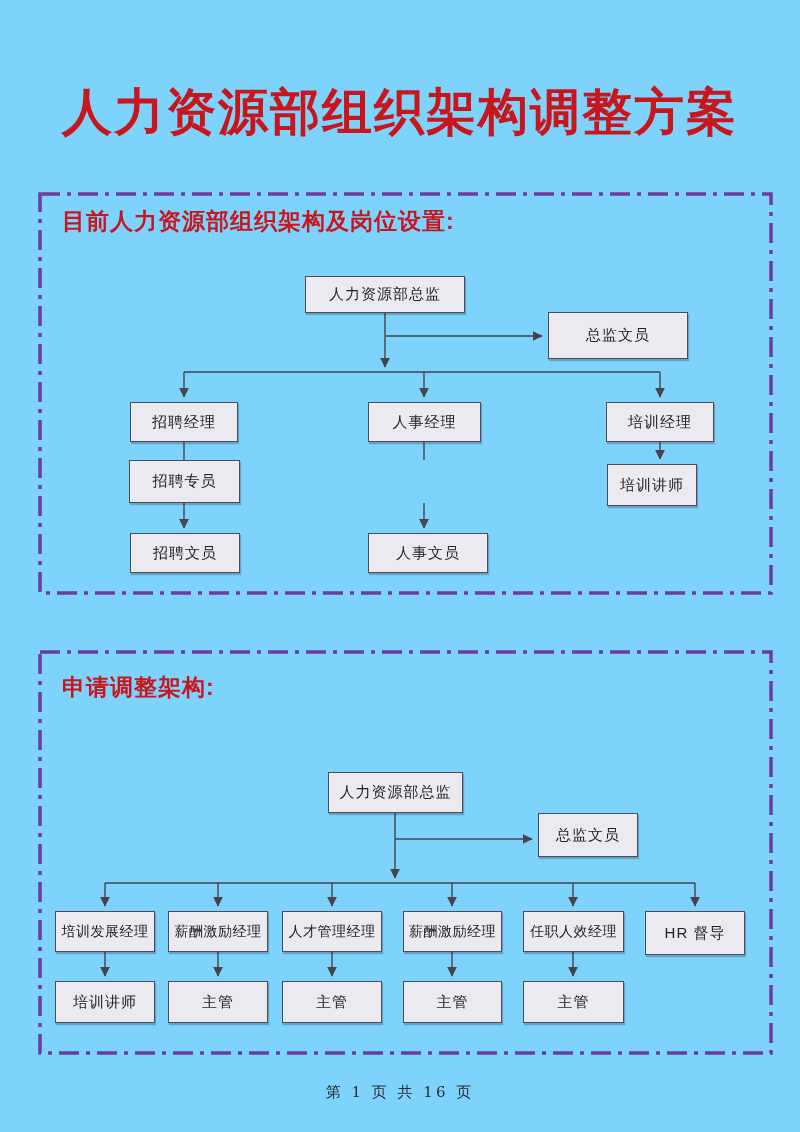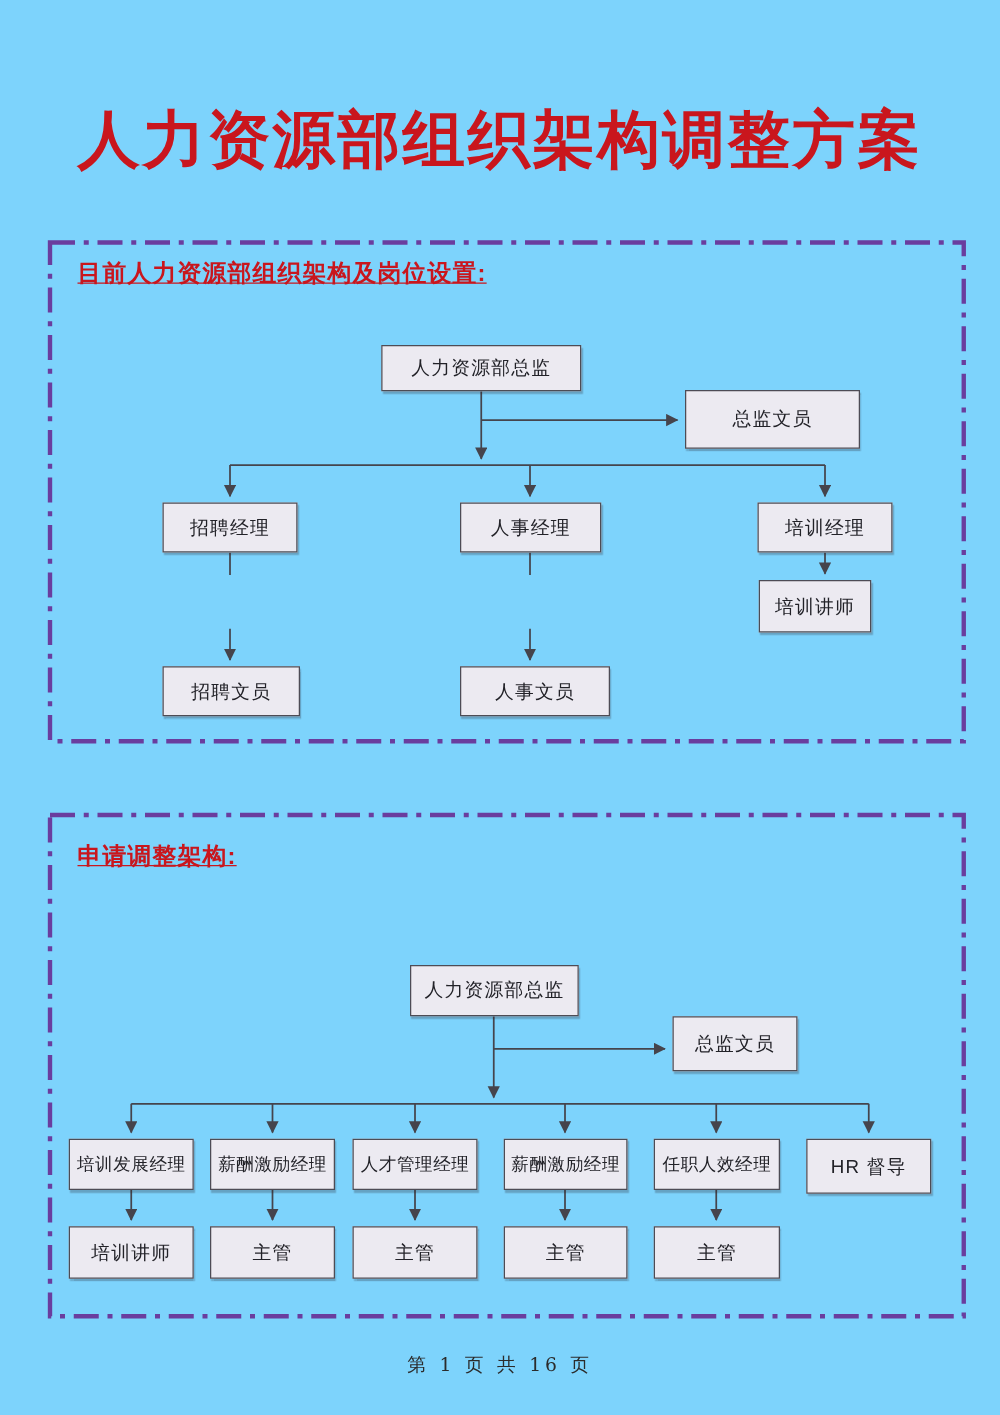--- a/index.html
+++ b/index.html
@@ -15,23 +15,22 @@
     background:#7dd3fc;overflow:hidden;
     font-family:"Liberation Sans", sans-serif;
     padding-left:48px;
   }
   .page-title{
     position:absolute;top:80px;left:0;width:100%;text-align:center;
     font-size:50px;line-height:64px;font-weight:900;letter-spacing:2px;
     color:var(--red);
   }
   .section-heading{
-    position:absolute;font-size:19px;font-weight:700;letter-spacing:1px;
+    position:absolute;font-size:23px;font-weight:700;letter-spacing:1px;
     color:var(--red);
-    text-decoration:underline;
   }
   .heading-1{left:62px;top:206px;}
   .heading-2{left:62px;top:672px;}
   .node{
     position:absolute;box-sizing:border-box;
     background:var(--node-fill);
     border:1.5px solid var(--node-border);
     box-shadow:1px 2px 1px rgba(40,40,50,.28);
     display:flex;align-items:center;justify-content:center;
     font-size:15px;color:#222228;letter-spacing:1px;white-space:nowrap;
@@ -98,20 +97,21 @@
 
   <div class="page-title">人力资源部组织架构调整方案</div>
 
   <div class="section-heading heading-1">目前人力资源部组织架构及岗位设置:</div>
 
   <div class="node" style="left:305px;top:276px;width:160px;height:37px;">人力资源部总监</div>
   <div class="node" style="left:548px;top:312px;width:140px;height:47px;">总监文员</div>
   <div class="node" style="left:130px;top:402px;width:108px;height:40px;">招聘经理</div>
   <div class="node" style="left:368px;top:402px;width:113px;height:40px;">人事经理</div>
   <div class="node" style="left:606px;top:402px;width:108px;height:40px;">培训经理</div>
+  <div class="node" style="left:129px;top:460px;width:111px;height:43px;">招聘专员</div>
   <div class="node" style="left:607px;top:464px;width:90px;height:42px;">培训讲师</div>
   <div class="node" style="left:130px;top:533px;width:110px;height:40px;">招聘文员</div>
   <div class="node" style="left:368px;top:533px;width:120px;height:40px;">人事文员</div>
 
   <div class="section-heading heading-2">申请调整架构:</div>
 
   <div class="node" style="left:328px;top:772px;width:135px;height:41px;">人力资源部总监</div>
   <div class="node" style="left:538px;top:813px;width:100px;height:44px;">总监文员</div>
   <div class="node small" style="left:55px;top:911px;width:100px;height:41px;">培训发展经理</div>
   <div class="node small" style="left:168px;top:911px;width:100px;height:41px;">薪酬激励经理</div>

